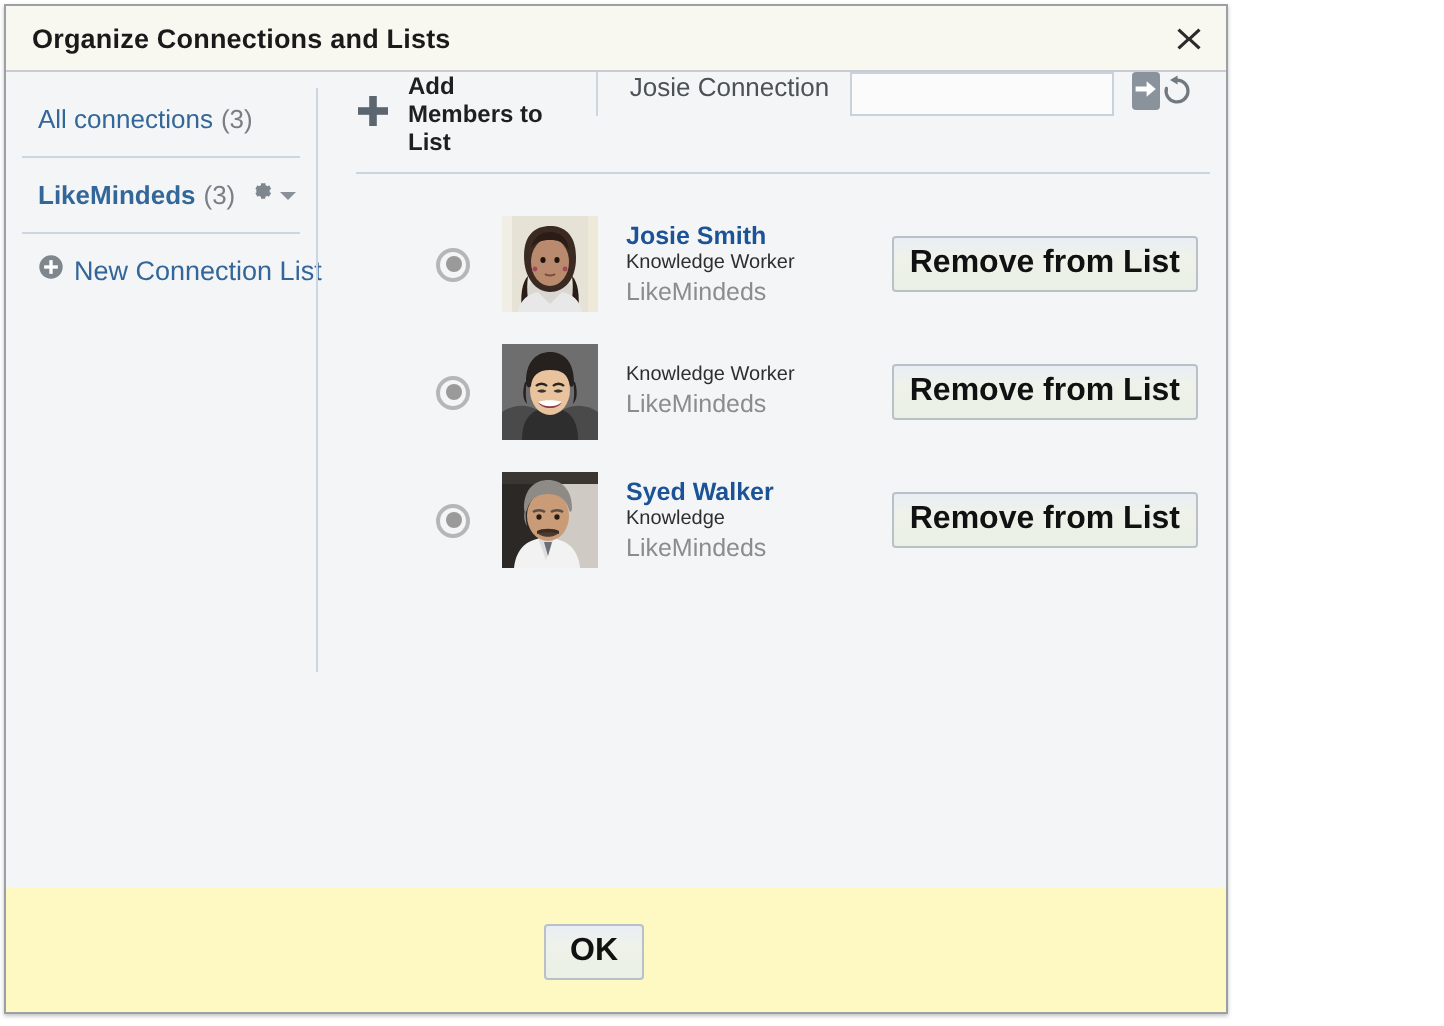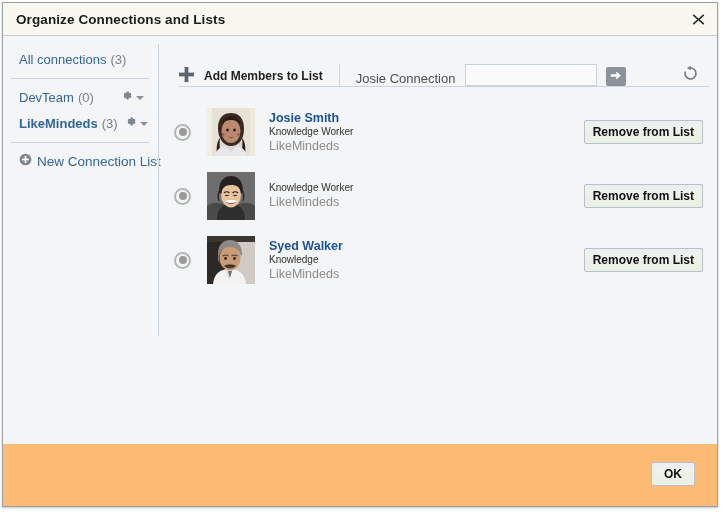--- a/index.html
+++ b/index.html
@@ -14,23 +14,23 @@
     font-size: 12px;
     color: #333333;
     overflow: hidden;
   }
 
   
   .dialog {
     position: absolute;
     left: 2px;
     top: 2px;
-    width: 716px;
+    width: 612px;
     height: 505px;
-    background: #fdba74;
+    background: #fef9c3;
     border: 1px solid #9aa0a6;
     box-sizing: border-box;
     box-shadow: 0 1px 2px rgba(0,0,0,0.25);
     display: flex;
     flex-direction: column;
   }
 
   
   .titlebar {
     height: 33px;
@@ -143,21 +143,21 @@
   
   .content {
     flex: 1;
     position: relative;
     box-sizing: border-box;
     padding: 0;
   }
 
   .toolbar {
     display: flex;
-    align-items: flex-end;
+    align-items: flex-start;
     height: 50px;
     padding-left: 20px;
     padding-right: 16px;
     box-sizing: border-box;
   }
   .tb-add {
     display: flex;
     align-items: center;
     cursor: pointer;
     padding-right: 16px;
@@ -216,20 +216,21 @@
 
   .hr-top {
     height: 1px;
     background: #c9d5e0;
     margin: 0 8px 0 20px;
   }
 
   
   .members {
     padding-top: 13px;
+    margin-left: 44px;
   }
   .member-row {
     display: flex;
     align-items: center;
     height: 64px;
     padding-left: 16px;
     padding-right: 14px;
     box-sizing: border-box;
   }
   .sel-radio {
@@ -278,39 +279,39 @@
     font-size: 10px;
   }
   .p-list {
     color: #8c8c8c;
     font-size: 12.5px;
   }
   .row-spacer { flex: 1; }
 
   .btn {
     font-family: "Liberation Sans", sans-serif;
-    font-size: 12px;
+    font-size: 16px;
     font-weight: bold;
     color: #111;
     background: linear-gradient(to bottom, #e9eef5 0%, #eef2ea 35%, #eaf0e4 100%);
     border: 1px solid #b9c0c8;
     border-radius: 2px;
     padding: 4px 8px;
     cursor: pointer;
     white-space: nowrap;
   }
   .btn-remove { min-width: 116px; }
 
   
   .footer {
     height: 62px;
     min-height: 62px;
     display: flex;
     align-items: flex-start;
-    justify-content: flex-end;
+    justify-content: center;
     padding: 18px 22px 0 0;
     box-sizing: border-box;
   }
   .btn-ok {
     min-width: 40px;
     padding: 4px 12px;
   }
 </style>
 </head>
 <body>
@@ -336,34 +337,20 @@
       <div class="side-group" style="padding-top:10px;">
         <div class="side-row">
           <span class="side-link">All connections</span>
           <span class="side-count">(3)</span>
         </div>
       </div>
 
       <div class="hr-side"></div>
 
       <div class="side-group">
-        <div class="side-row">
-          <span class="side-link">DevTeam</span>
-          <span class="side-count">(0)</span>
-          <span class="side-spacer"></span>
-          <span class="gear-wrap">
-            <span>
-              <svg width="13" height="13" viewBox="0 0 16 16">
-                <path fill="#7e868e" d="M8 5.1a2.9 2.9 0 1 0 0 5.8 2.9 2.9 0 0 0 0-5.8zm0 4.3a1.4 1.4 0 1 1 0-2.8 1.4 1.4 0 0 1 0 2.8z"></path>
-                <path fill="#7e868e" d="M14.3 9.3l-1-.6c.1-.4.1-.9 0-1.4l1-.6-1.3-2.2-1 .6a5 5 0 0 0-1.2-.7V3.2H8v1.2c-.4.1-.8.4-1.2.7l-1-.6L4.5 6.7l1 .6c-.1.5-.1 1 0 1.4l-1 .6 1.3 2.2 1-.6c.4.3.8.5 1.2.7v1.2h2.6v-1.2c.4-.2.8-.4 1.2-.7l1 .6 1.5-2.2z"></path>
-              </svg>
-            </span>
-            <span class="caret"></span>
-          </span>
-        </div>
 
         <div class="side-row">
           <span class="side-link bold">LikeMindeds</span>
           <span class="side-count">(3)</span>
           <span class="side-spacer"></span>
           <span class="gear-wrap">
             <span>
               <svg width="13" height="13" viewBox="0 0 16 16">
                 <path fill="#7e868e" d="M8 5.1a2.9 2.9 0 1 0 0 5.8 2.9 2.9 0 0 0 0-5.8zm0 4.3a1.4 1.4 0 1 1 0-2.8 1.4 1.4 0 0 1 0 2.8z"></path>
                 <path fill="#7e868e" d="M14.3 9.3l-1-.6c.1-.4.1-.9 0-1.4l1-.6-1.3-2.2-1 .6a5 5 0 0 0-1.2-.7V3.2H8v1.2c-.4.1-.8.4-1.2.7l-1-.6L4.5 6.7l1 .6c-.1.5-.1 1 0 1.4l-1 .6 1.3 2.2 1-.6c.4.3.8.5 1.2.7v1.2h2.6v-1.2c.4-.2.8-.4 1.2-.7l1 .6 1.5-2.2z"></path>

